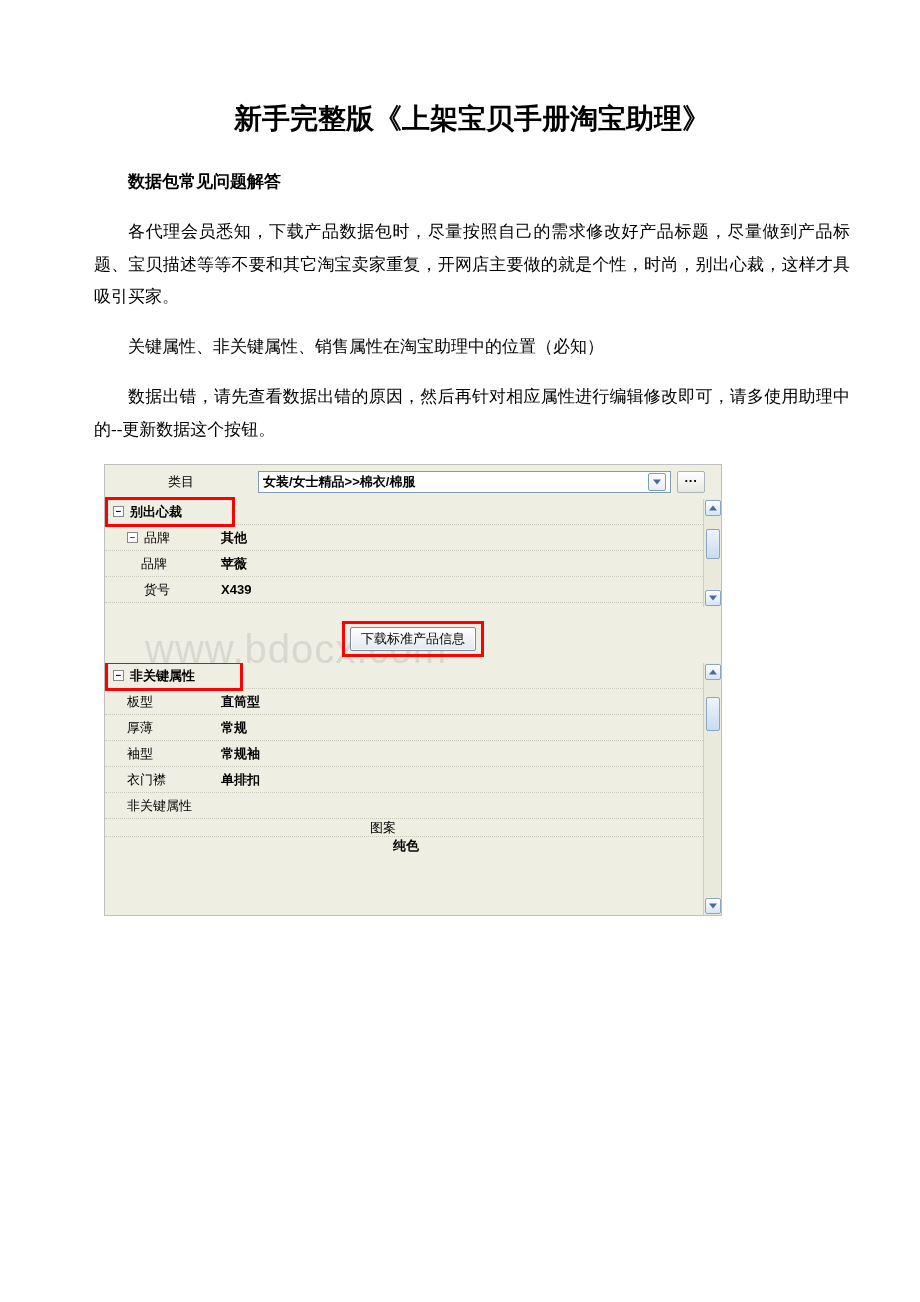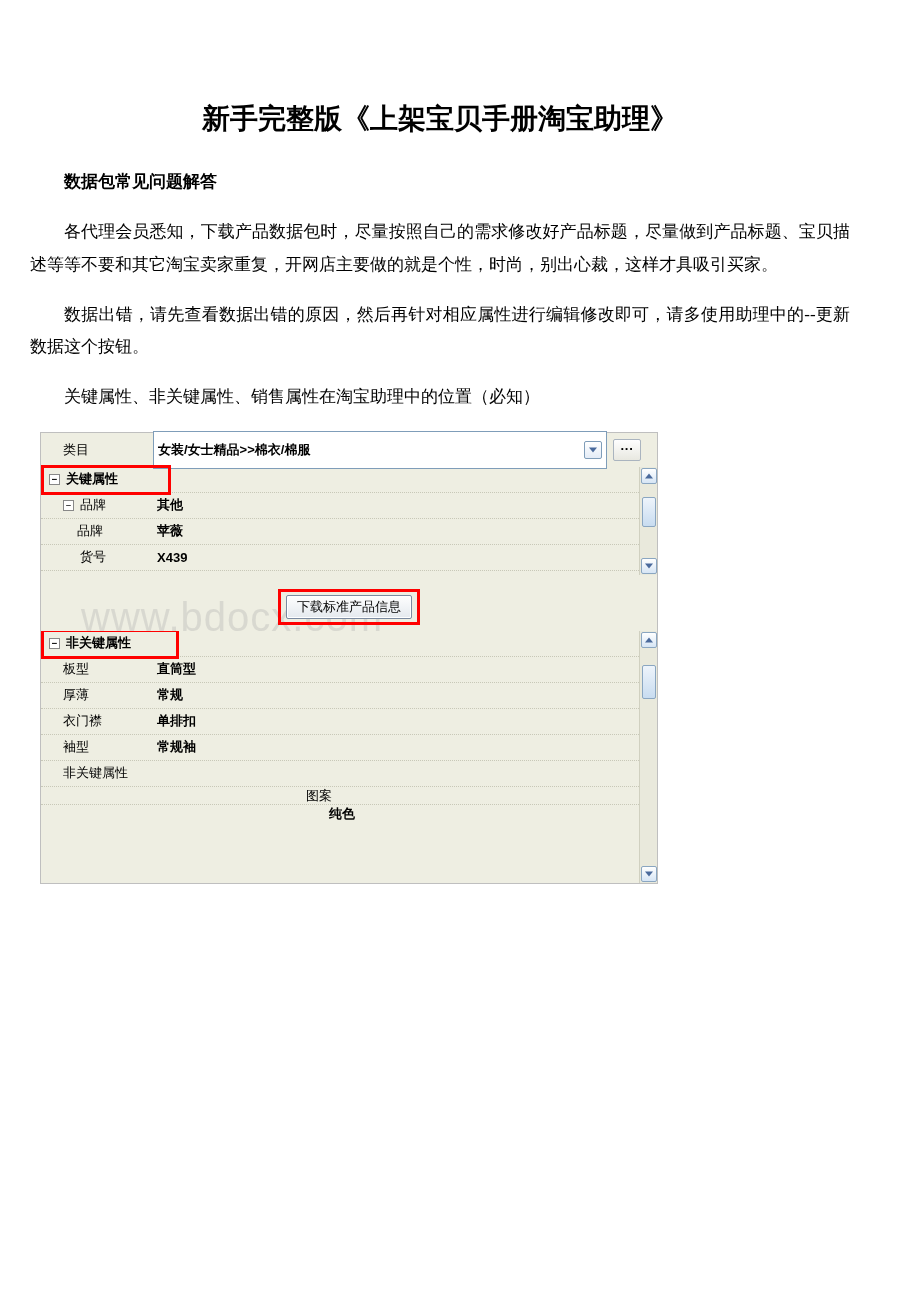--- a/index.html
+++ b/index.html
@@ -4,21 +4,21 @@
 <style>
   * { margin: 0; padding: 0; box-sizing: border-box; }
   body {
     width: 920px;
     height: 1302px;
     background: #ffffff;
     font-family: "SimSun", "宋体", serif;
     color: #000;
   }
   .page {
-    padding: 100px 70px 0 30px;
+    padding: 100px 70px 0 94px;
   }
   .title {
     text-align: center;
     font-size: 28px;
     font-weight: bold;
     font-family: "SimHei", "黑体", sans-serif;
     margin-bottom: 28px;
   }
   .para {
     font-size: 17px;
@@ -72,21 +72,21 @@
   }
   .combo-wrap {
     display: flex;
     align-items: center;
     gap: 6px;
     flex: 1;
     padding-right: 8px;
   }
   .combo {
     flex: 1;
-    height: 38px;
+    height: 22px;
     background: #fff;
     border: 1px solid #7f9db9;
     display: flex;
     align-items: center;
     padding: 0 4px;
     position: relative;
   }
   .combo-text { flex: 1; font-weight: bold; }
   .combo-arrow {
     width: 18px;
@@ -192,26 +192,26 @@
   .indent-2 { padding-left: 36px; }
 </style>
 </head>
 <body>
 
 <div class="page">
   <h1 class="title">新手完整版《上架宝贝手册淘宝助理》</h1>
 
   <p class="para noindent">数据包常见问题解答</p>
   <p class="para">各代理会员悉知，下载产品数据包时，尽量按照自己的需求修改好产品标题，尽量做到产品标题、宝贝描述等等不要和其它淘宝卖家重复，开网店主要做的就是个性，时尚，别出心裁，这样才具吸引买家。</p>
+  <p class="para">关键属性、非关键属性、销售属性在淘宝助理中的位置（必知）</p>
   <p class="para">数据出错，请先查看数据出错的原因，然后再针对相应属性进行编辑修改即可，请多使用助理中的--更新数据这个按钮。</p>
-  <p class="para">关键属性、非关键属性、销售属性在淘宝助理中的位置（必知）</p>
 
   <div class="ui-shot">
 
-    <div class="ui-row no-border" style="height:34px;padding:4px 8px 4px 0;">
+    <div class="ui-row no-border" style="height:34px;padding:4px 8px 4px 0;margin-left:41px;">
       <div class="ui-label-col">
         <span style="padding-left:14px">类目</span>
       </div>
       <div class="combo-wrap">
         <div class="combo">
           <span class="combo-text">女装/女士精品&gt;&gt;棉衣/棉服</span>
           <span class="combo-arrow">
             <svg viewBox="0 0 10 6">
                 <path d="M0 0 L5 6 L10 0 Z" fill="#4a6a9c"></path>
               </svg>
@@ -234,21 +234,21 @@
         <div class="scroll-btn">
             <svg viewBox="0 0 10 6">
               <path d="M0 0 L5 6 L10 0 Z" fill="#4a6a9c"></path>
             </svg>
           </div>
       </div>
       <div class="panel-inner">
         <div class="ui-row">
           <div class="ui-label-col" style="font-weight:bold;">
             <span class="tree-toggle">−</span>
-            <span>关键属性</span>
+            <span>别出心裁</span>
           </div>
           <div class="ui-value-col"></div>
         </div>
         <div class="red-box" style="left:0;top:-2px;width:130px;height:30px;"></div>
 
         <div class="ui-row">
           <div class="ui-label-col indent-1">
             <span class="tree-toggle">−</span>
             <span>品牌</span>
           </div>
@@ -313,29 +313,29 @@
           <div class="ui-value-col">直筒型</div>
         </div>
         <div class="ui-row">
           <div class="ui-label-col indent-1">
               <span>厚薄</span>
             </div>
           <div class="ui-value-col">常规</div>
         </div>
         <div class="ui-row">
           <div class="ui-label-col indent-1">
+              <span>袖型</span>
+            </div>
+          <div class="ui-value-col">常规袖</div>
+        </div>
+        <div class="ui-row">
+          <div class="ui-label-col indent-1">
               <span>衣门襟</span>
             </div>
           <div class="ui-value-col">单排扣</div>
-        </div>
-        <div class="ui-row">
-          <div class="ui-label-col indent-1">
-              <span>袖型</span>
-            </div>
-          <div class="ui-value-col">常规袖</div>
         </div>
         <div class="ui-row">
           <div class="ui-label-col indent-1">
               <span>非关键属性</span>
             </div>
           <div class="ui-value-col"></div>
         </div>
         <div class="ui-row" style="height:18px;flex-direction:column;">
           <div class="ui-label-col indent-1">
               <span>图案</span>

